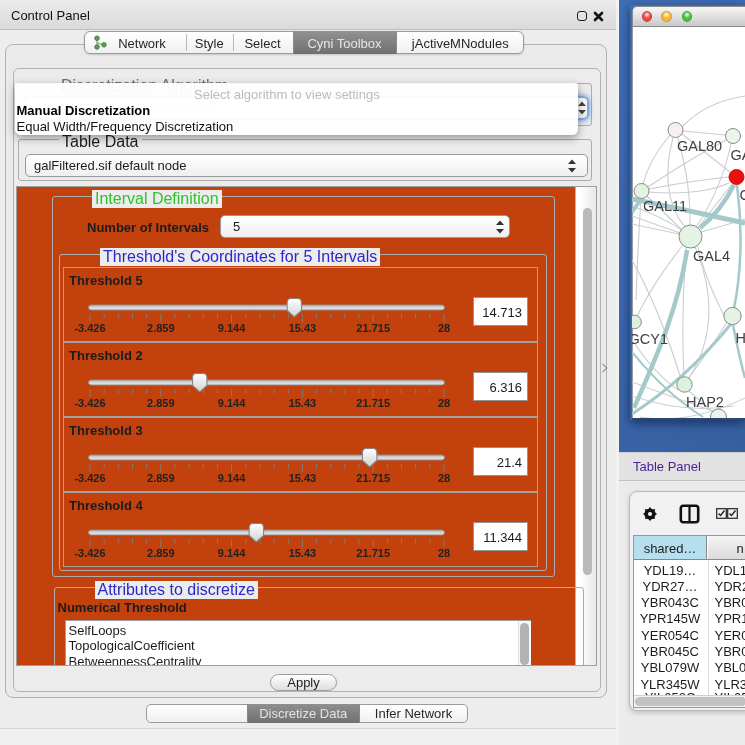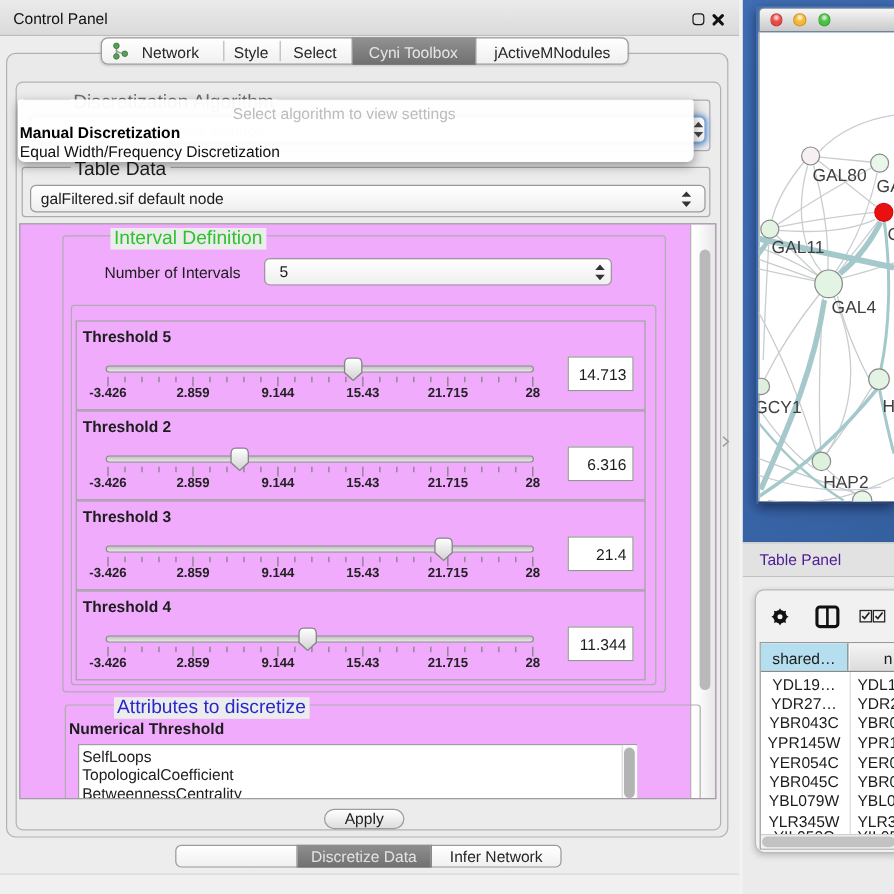--- a/index.html
+++ b/index.html
@@ -43,32 +43,33 @@
 <span class="gtit" style="left:25px;top:132.5px;color:#1c1c1c;">Table Data</span>
 <div class="combo" style="left:25px;top:154px;width:563px;height:23px;"></div>
 <span class="lbl" style="left:34px;top:158px;">galFiltered.sif default node</span>
 <svg class="ab" style="left:566px;top:158px;" width="12" height="16" viewBox="0 0 12 16">
     <path d="M2 6 L6 1.5 L10 6 Z M2 10 L6 14.5 L10 10 Z" fill="#333"></path>
   </svg>
 <div style="position:absolute;left:14.5px;top:82.5px;width:563px;height:52.5px;background:rgba(255,255,255,0.95);border-radius:2px 2px 6px 6px;box-shadow:0 3px 9px rgba(0,0,0,0.38);"></div>
 <span class="lbl" style="left:194px;top:86.5px;color:#bcbcbc;">Select algorithm to view settings</span>
 <span class="lbl" style="left:16.5px;top:102.5px;font-weight:bold;color:#000;">Manual Discretization</span>
 <span class="lbl" style="left:16.5px;top:118.5px;color:#111;">Equal Width/Frequency Discretization</span>
-<div class="ab" style="left:16px;top:186px;width:581px;height:480px;border:1px solid #9e9e9e;background:#f0abfc;overflow:hidden;">
+<div class="ab" style="left:16px;top:186px;width:581px;height:480px;border:1px solid #9e9e9e;background:#c2410c;overflow:hidden;">
 <div class="ab" style="left:558px;top:0;width:21px;height:480px;background:linear-gradient(90deg,#ffffff 20%,#e7e7e7);border-left:1px solid #b5b5b5;"></div>
 <div class="ab" style="left:565.5px;top:21px;width:9px;height:367px;border-radius:4.5px;background:#b9b9b9;"></div>
 <div class="grp" style="left:35px;top:9px;width:503px;height:381px;"></div>
 <span class="gtit" style="left:41px;top:3px;color:#2ec22e;">Interval Definition</span>
-<span class="lbl" style="left:70px;top:33px;font-weight:normal;">Number of Intervals</span>
+<span class="lbl" style="left:70px;top:33px;font-weight:bold;">Number of Intervals</span>
 <div class="combo" style="left:203px;top:28px;width:290px;height:23px;"></div>
 <span class="lbl" style="left:216px;top:32px;">5</span>
 <svg class="ab" style="left:477px;top:32px;" width="12" height="16" viewBox="0 0 12 16">
       <path d="M2 6 L6 1.5 L10 6 Z M2 10 L6 14.5 L10 10 Z" fill="#333"></path>
     </svg>
 <div class="grp" style="left:42px;top:67px;width:488px;height:317px;"></div>
+<span class="gtit" style="left:49px;top:60.5px;color:#2828cc;">Threshold's Coordinates for 5 Intervals</span>
 <div class="ab" style="left:46px;top:80px;width:475px;height:75px;border:1px solid #a2a2a2;"></div>
 <span class="lbl" style="left:52px;top:86px;font-weight:bold;">Threshold 5</span>
 <svg class="ab" style="left:63px;top:108px;" width="380" height="32" viewBox="0 0 380 32">
 <defs>
         <linearGradient id="tg1" x1="0" y1="0" x2="0" y2="1">
           <stop offset="0" stop-color="#bdbdbd"></stop>
           <stop offset="1" stop-color="#ececec"></stop>
         </linearGradient>
         <linearGradient id="th1" x1="0" y1="0" x2="0" y2="1">
           <stop offset="0" stop-color="#ffffff"></stop>

